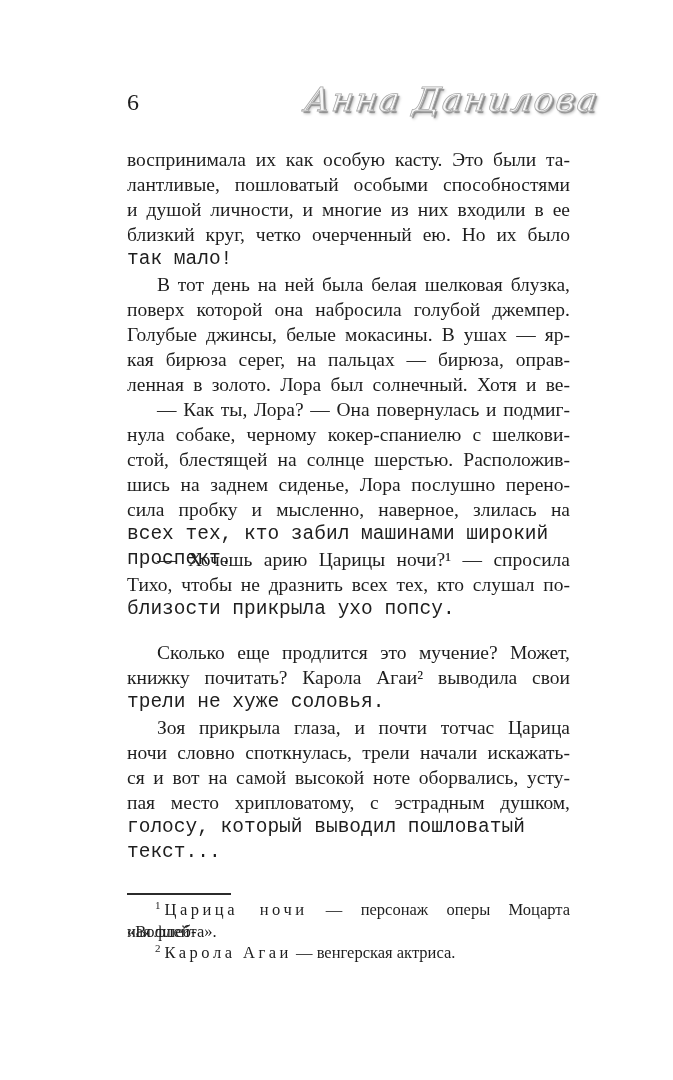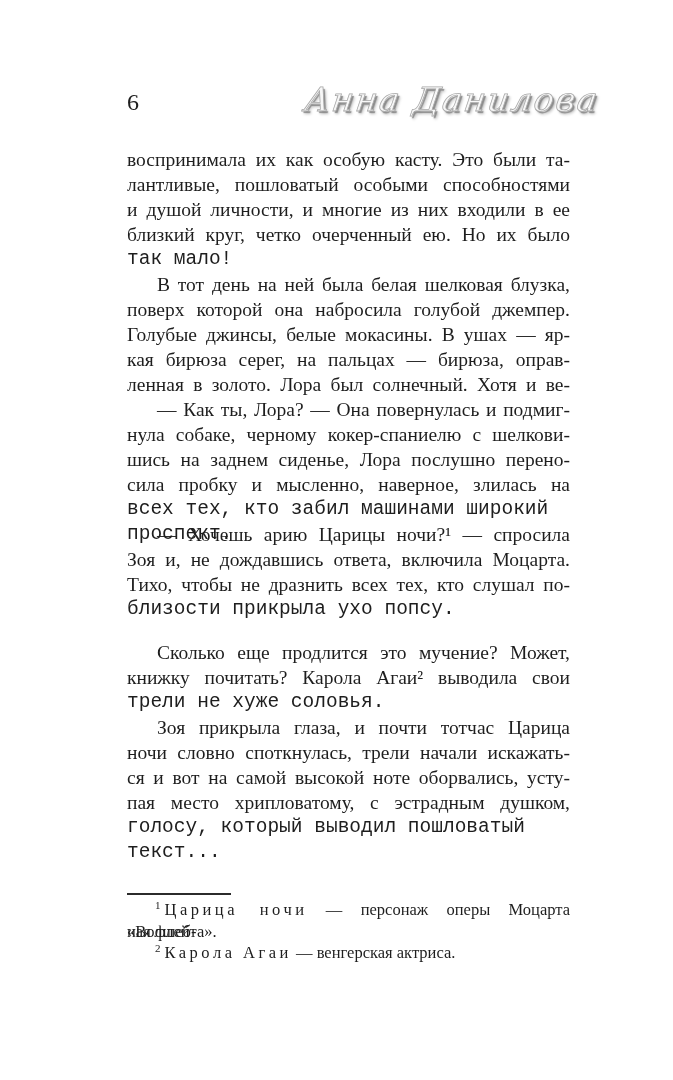--- a/index.html
+++ b/index.html
@@ -123,27 +123,27 @@
       <div class="paragraph">
         <div class="line indent">В тот день на ней была белая шелковая блузка,</div>
         <div class="line">поверх которой она набросила голубой джемпер.</div>
         <div class="line">Голубые джинсы, белые мокасины. В ушах — яр-</div>
         <div class="line">кая бирюза серег, на пальцах — бирюза, оправ-</div>
         <div class="line">ленная в золото. Лора был солнечный. Хотя и ве-</div>
       </div>
       <div class="paragraph">
         <div class="line indent">— Как ты, Лора? — Она повернулась и подмиг-</div>
         <div class="line">нула собаке, черному кокер-спаниелю с шелкови-</div>
+        <div class="line">стой, блестящей на солнце шерстью. Расположив-</div>
         <div class="line">шись на заднем сиденье, Лора послушно перено-</div>
         <div class="line">сила пробку и мысленно, наверное, злилась на</div>
         <div class="line last">всех тех, кто забил машинами широкий проспект.</div>
       </div>
       <div class="paragraph">
         <div class="line indent">— Хочешь арию Царицы ночи?¹ — спросила</div>
-        <div class="line">Зоя и, не дождавшись ответа, включила Моцарта.</div>
         <div class="line">Тихо, чтобы не дразнить всех тех, кто слушал по-</div>
         <div class="line last">близости прикрыла ухо попсу.</div>
       </div>
       <div class="paragraph gap-before">
         <div class="line indent">Сколько еще продлится это мучение? Может,</div>
         <div class="line">книжку почитать? Карола Агаи² выводила свои</div>
         <div class="line last">трели не хуже соловья.</div>
       </div>
       <div class="paragraph">
         <div class="line indent">Зоя прикрыла глаза, и почти тотчас Царица</div>

